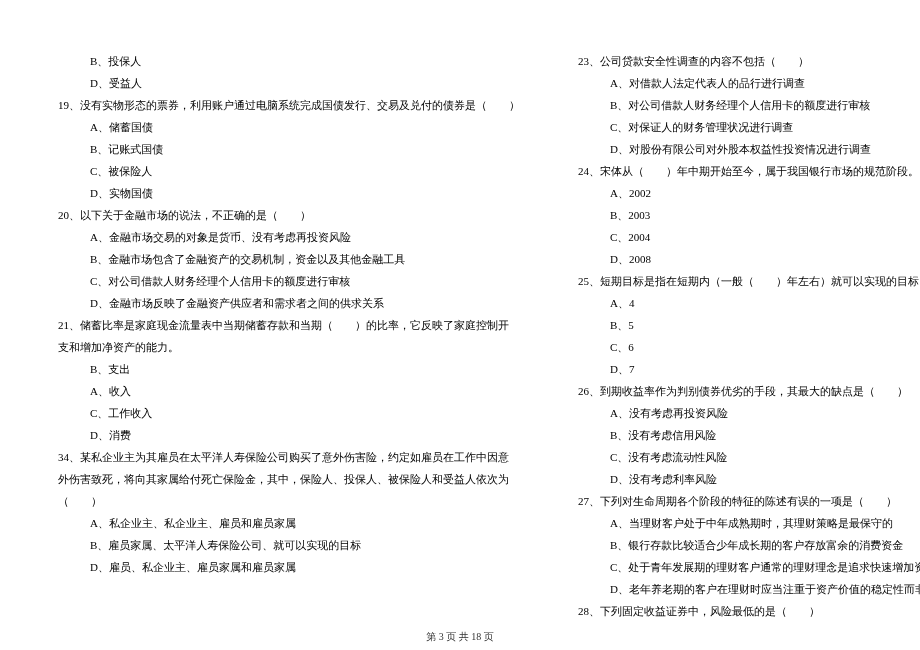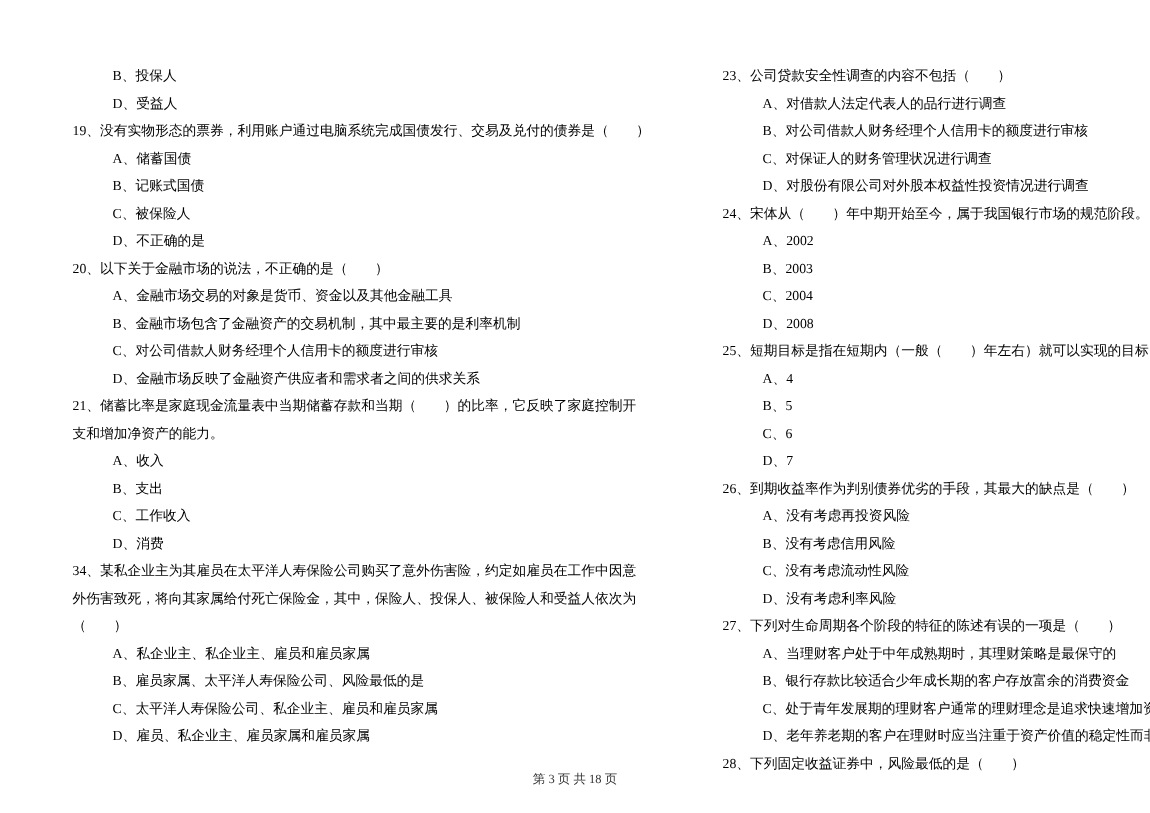--- a/index.html
+++ b/index.html
@@ -23,56 +23,55 @@
     padding: 0 20px;
   }
   .line {
     line-height: 2.0;
     white-space: nowrap;
   }
   .indent1 { padding-left: 50px; }
   .indent0 { padding-left: 18px; }
   .footer {
     position: absolute;
-    bottom: 20px;
+    bottom: 6px;
     width: 100%;
     text-align: center;
     font-size: 10px;
     color: #333;
   }
 </style>
 </head>
 <body>
 
 <div class="page">
   <div class="column">
     <div class="line indent1">B、投保人</div>
     <div class="line indent1">D、受益人</div>
     <div class="line indent0">19、没有实物形态的票券，利用账户通过电脑系统完成国债发行、交易及兑付的债券是（　　）</div>
     <div class="line indent1">A、储蓄国债</div>
     <div class="line indent1">B、记账式国债</div>
     <div class="line indent1">C、被保险人</div>
-    <div class="line indent1">D、不正确的是</div>
+    <div class="line indent1">D、实物国债</div>
     <div class="line indent0">20、以下关于金融市场的说法，不正确的是（　　）</div>
-    <div class="line indent1">A、金融市场交易的对象是货币、资金以及其他金融工具</div>
-    <div class="line indent1">B、金融市场包含了金融资产的交易机制，其中最主要的是利率机制</div>
+    <div class="line indent1">A、金融市场交易的对象是货币、没有考虑再投资风险</div>
+    <div class="line indent1">B、金融市场包含了金融资产的交易机制，资金以及其他金融工具</div>
     <div class="line indent1">C、对公司借款人财务经理个人信用卡的额度进行审核</div>
     <div class="line indent1">D、金融市场反映了金融资产供应者和需求者之间的供求关系</div>
     <div class="line indent0">21、储蓄比率是家庭现金流量表中当期储蓄存款和当期（　　）的比率，它反映了家庭控制开</div>
     <div class="line indent0">支和增加净资产的能力。</div>
+    <div class="line indent1">B、支出</div>
     <div class="line indent1">A、收入</div>
-    <div class="line indent1">B、支出</div>
     <div class="line indent1">C、工作收入</div>
     <div class="line indent1">D、消费</div>
     <div class="line indent0">34、某私企业主为其雇员在太平洋人寿保险公司购买了意外伤害险，约定如雇员在工作中因意</div>
     <div class="line indent0">外伤害致死，将向其家属给付死亡保险金，其中，保险人、投保人、被保险人和受益人依次为</div>
     <div class="line indent0">（　　）</div>
     <div class="line indent1">A、私企业主、私企业主、雇员和雇员家属</div>
-    <div class="line indent1">B、雇员家属、太平洋人寿保险公司、风险最低的是</div>
-    <div class="line indent1">C、太平洋人寿保险公司、私企业主、雇员和雇员家属</div>
+    <div class="line indent1">B、雇员家属、太平洋人寿保险公司、就可以实现的目标</div>
     <div class="line indent1">D、雇员、私企业主、雇员家属和雇员家属</div>
   </div>
 
   <div class="column">
     <div class="line indent0">23、公司贷款安全性调查的内容不包括（　　）</div>
     <div class="line indent1">A、对借款人法定代表人的品行进行调查</div>
     <div class="line indent1">B、对公司借款人财务经理个人信用卡的额度进行审核</div>
     <div class="line indent1">C、对保证人的财务管理状况进行调查</div>
     <div class="line indent1">D、对股份有限公司对外股本权益性投资情况进行调查</div>
     <div class="line indent0">24、宋体从（　　）年中期开始至今，属于我国银行市场的规范阶段。</div>

